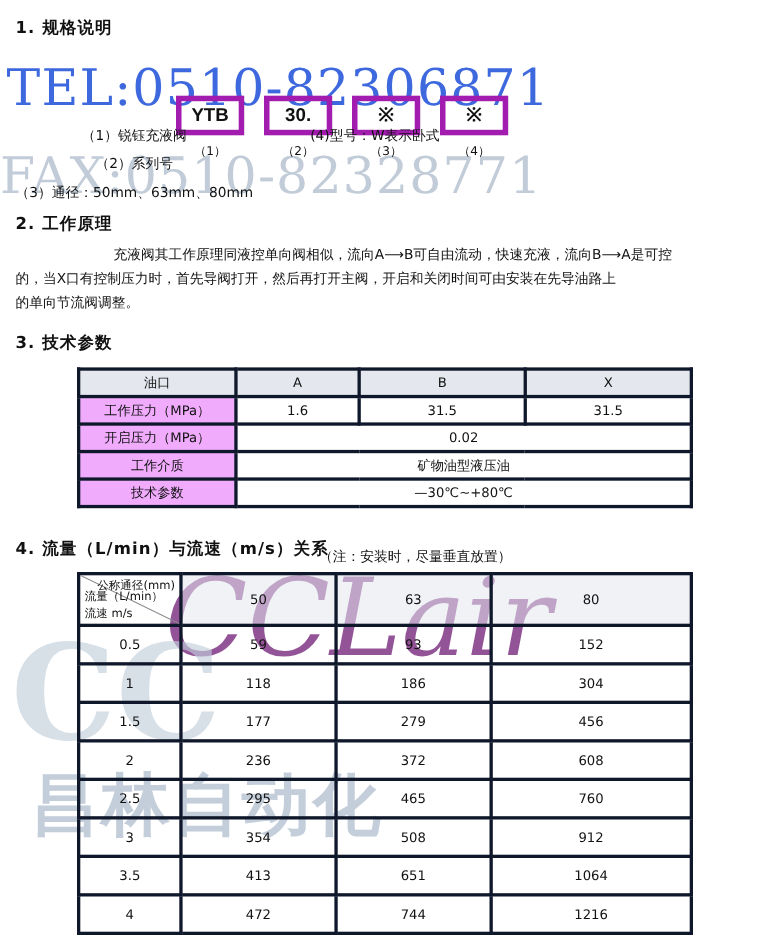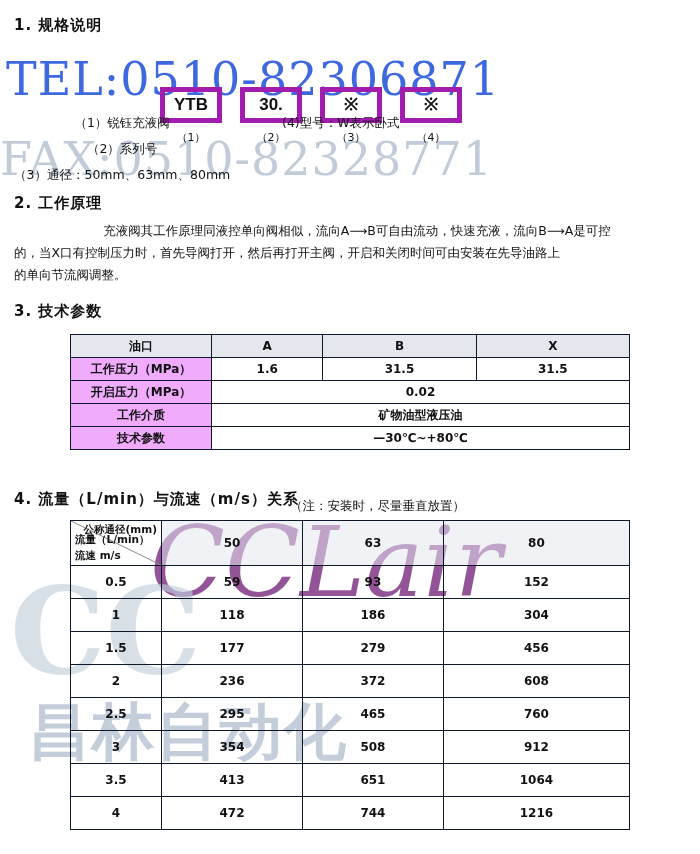--- a/index.html
+++ b/index.html
@@ -109,23 +109,23 @@
   .para p { margin:0; }
   .indent { text-indent:24px;text-align:center; }
 
   
   table {
     border-collapse:collapse;
     font-size:12px;
     font-family:"DejaVu Sans", sans-serif;
   }
   table td, table th {
-    border:1px solid #0f172a;
+    border:3px solid #0f172a;
     text-align:center;
-    font-weight:bold;
+    font-weight:normal;
     padding:0;
     height:22px;
   }
   .tbl-spec {
     position:absolute;
     left:70px; top:334px;
     width:560px;
   }
   .tbl-spec td:first-child {
     background:#f0abfc;

